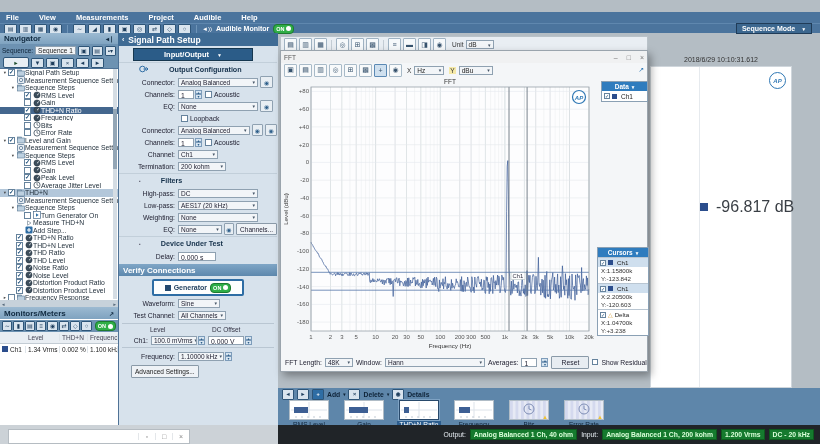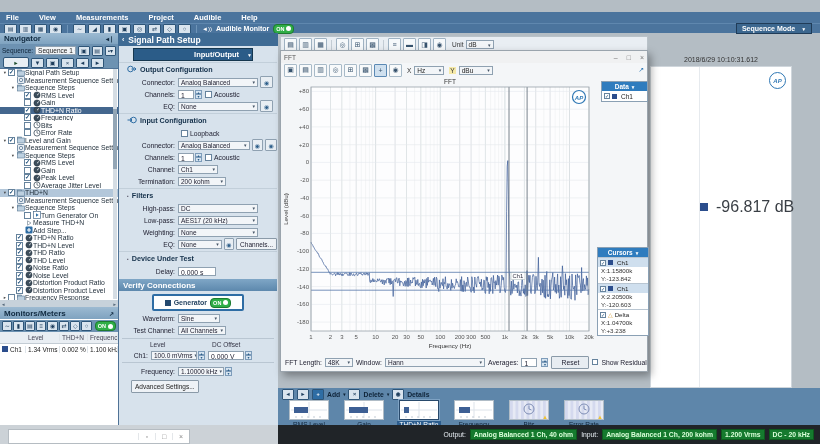--- a/index.html
+++ b/index.html
@@ -57,23 +57,23 @@
   .montable{left:0;top:332px;width:118px;}
   .mrow{display:flex;height:11px;align-items:center;font-size:6.5px;}
   .mhead{background:#e9eef3;border-bottom:1px solid #c3ccd4;color:#445;}
   .mc{box-sizing:border-box;padding:0 2px;overflow:hidden;white-space:nowrap;border-right:1px solid #dfe5ea;}
   .sq{display:inline-block;width:6px;height:6px;background:#2b4d8c;margin-right:2px;}
   
   .set{left:118px;top:33px;width:160px;height:392px;background:#d7e2ec;border-left:1px solid #4f7296;box-sizing:border-box;}
   .sethead{left:118px;top:33px;width:160px;height:13px;background:#3f6b94;color:#fff;font-weight:bold;font-size:8.5px;
            display:flex;align-items:center;gap:4px;padding:0 4px;box-sizing:border-box;}
   .tabbtn{left:133px;top:48px;width:118px;height:11px;background:#2b5c88;border:1px solid #16374f;color:#fff;
-          font-weight:bold;font-size:7.5px;display:flex;align-items:center;justify-content:flex-end;gap:6px;}
+          font-weight:bold;font-size:7.5px;display:flex;align-items:center;justify-content:center;gap:6px;}
   .sect{display:flex;align-items:center;height:13px;font-weight:bold;font-size:7.2px;color:#14304a;
-        padding-left:8px;gap:3px;border-top:1px solid #c2cfda;margin-top:1px;}
+        padding-left:20px;gap:20px;border-top:1px solid #c2cfda;margin-top:1px;}
   .srow{display:flex;align-items:center;height:12px;padding-left:2px;font-size:6.8px;color:#223;}
   .slabel{width:54px;text-align:right;margin-right:3px;flex:none;}
   .inp{display:inline-block;height:9px;background:#fff;border:1px solid #8fa1b1;padding:0 2px;line-height:9px;
        box-sizing:border-box;font-size:6.8px;white-space:nowrap;}
   .spinner{display:inline-flex;flex-direction:column;width:7px;margin-left:1px;}
   .spinner span{height:4.5px;line-height:3.5px;font-size:4px;background:#d6e4f0;border:1px solid #7d9cba;
                 color:#2e5f8a;text-align:center;box-sizing:border-box;}
   .ibtn{display:inline-flex;width:11px;height:10px;background:#e8eef3;border:1px solid #8fa1b1;border-radius:1px;
         align-items:center;justify-content:center;font-size:6px;color:#2e5f8a;margin-left:2px;}
   .pbtn{display:inline-flex;align-items:center;justify-content:center;height:10px;background:#eef2f6;
@@ -623,27 +623,20 @@
         <span class="cb" style="margin:0 2px 0 3px;"></span>
         <span>Acoustic</span>
       </div>
       <div class="srow">
         <span class="slabel">EQ:</span>
         <span class="selbox" style="width:80px;">
           <span>None</span>
           <span class="selarr">▾</span>
         </span>
         <span class="ibtn">◉</span>
-      </div>
-      <div class="sect">
-        <span><svg width="10" height="8" viewBox="0 0 10 8">
-            <circle cx="6.5" cy="4" r="2.8" fill="none" stroke="#2e6da4" stroke-width="1"></circle>
-            <path d="M0.5 4 H5 M3.3 2.3 L5 4 L3.3 5.7" stroke="#2e6da4" stroke-width="1" fill="none"></path>
-          </svg></span>
-        <span>Input Configuration</span>
       </div>
       <div class="srow">
         <span class="slabel"></span>
         <span class="cb" style="margin:0 2px 0 3px;"></span>
         <span>Loopback</span>
       </div>
       <div class="srow">
         <span class="slabel">Connector:</span>
         <span class="selbox" style="width:80px;">
           <span>Analog Balanced</span>

